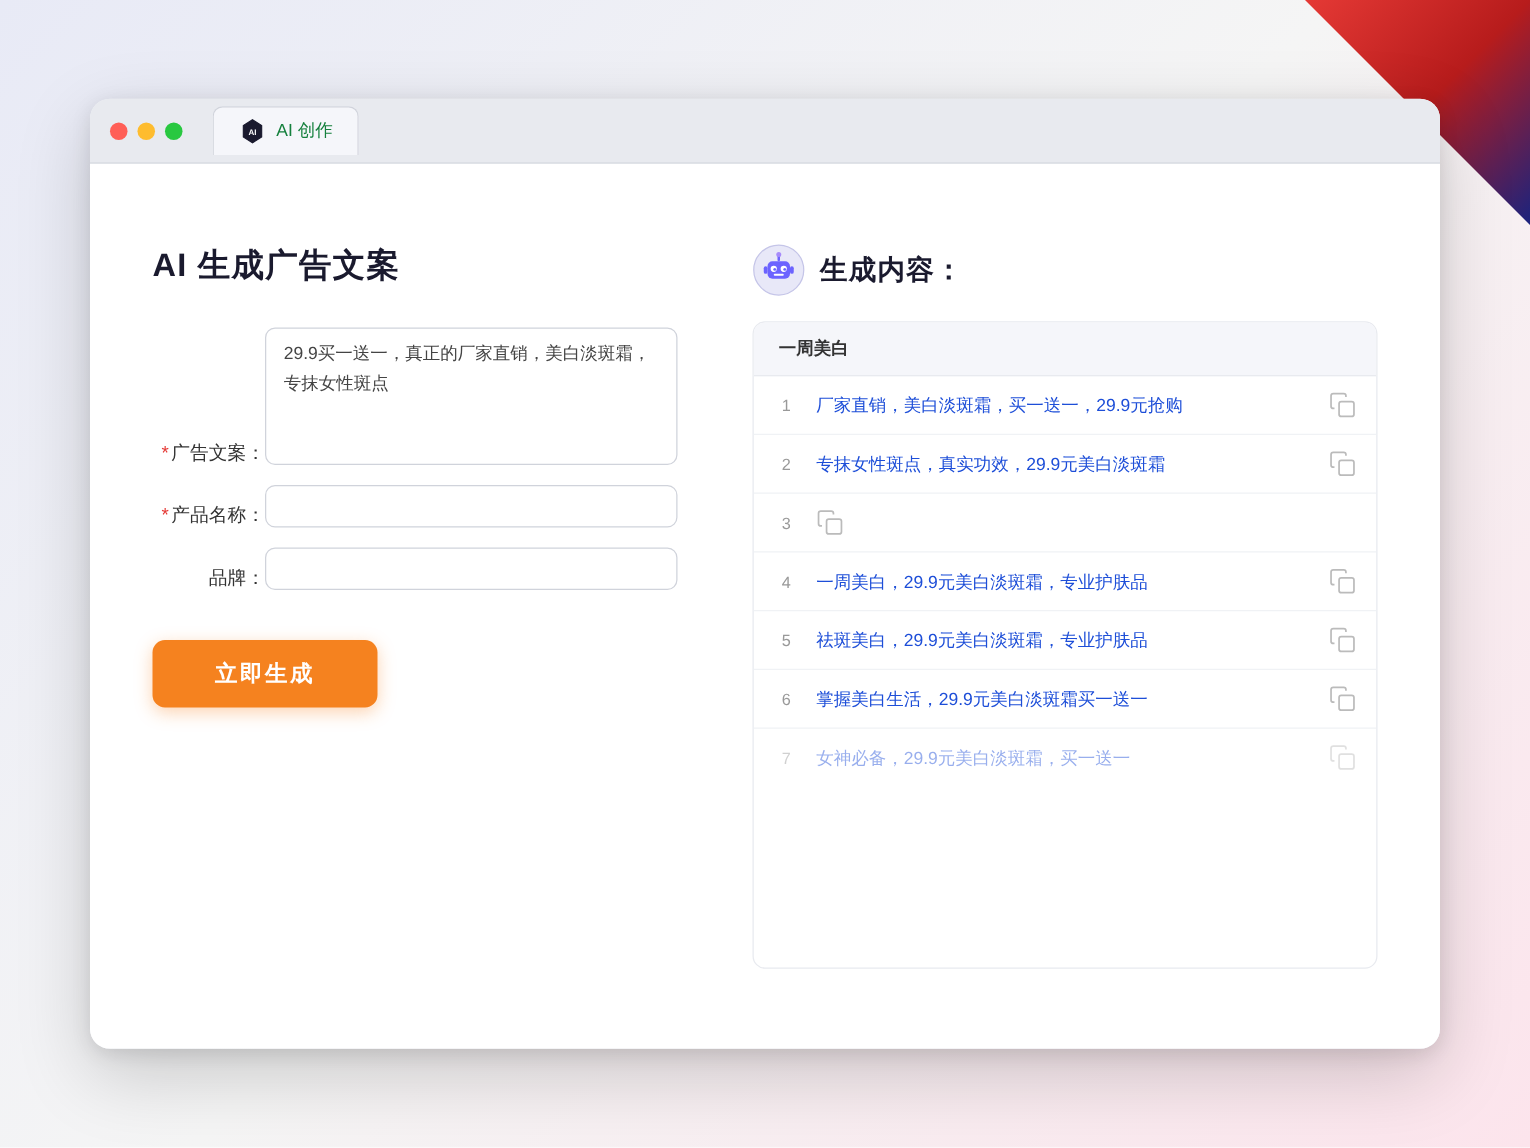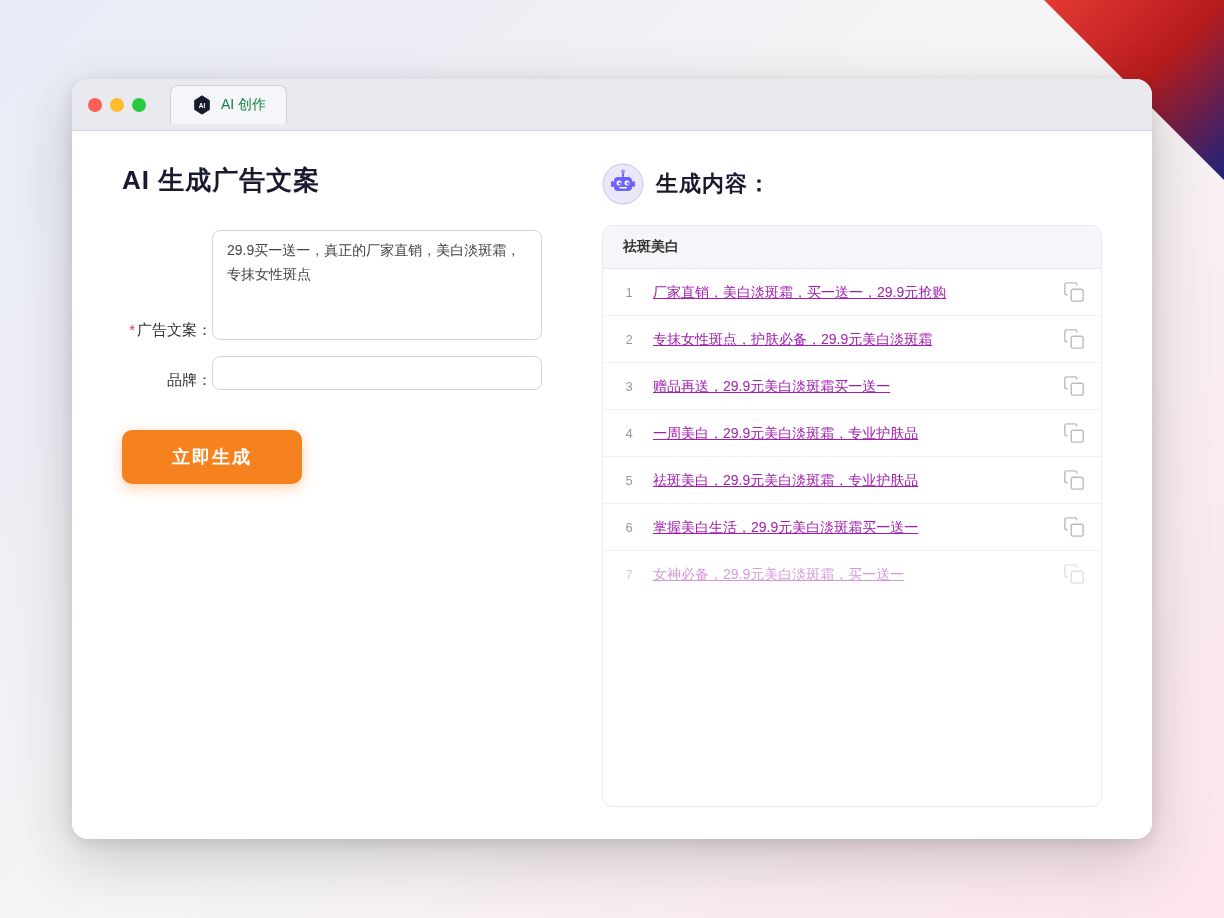--- a/index.html
+++ b/index.html
@@ -80,21 +80,21 @@
     .tab-icon {
       width: 22px;
       height: 22px;
     }
 
     
     .main-content {
       flex: 1;
       background: #ffffff;
       display: flex;
-      padding: 32px 50px;
+      padding: 64px 50px;
       gap: 60px;
       overflow: hidden;
     }
 
     
     .left-panel {
       flex: 0 0 420px;
       display: flex;
       flex-direction: column;
     }
@@ -211,23 +211,22 @@
     .row-num {
       font-size: 13px;
       color: #999;
       width: 20px;
       text-align: center;
       flex-shrink: 0;
     }
     .row-text {
       flex: 1;
       font-size: 14px;
-      color: #a21caf;
+      color: #1d4ed8;
       line-height: 1.5;
-      text-decoration: underline;
     }
     .copy-icon {
       width: 22px;
       height: 22px;
       flex-shrink: 0;
       color: #bbb;
       cursor: pointer;
     }
   </style>
 </head>
@@ -258,20 +257,26 @@
     <div class="left-panel">
       <h1 class="page-title">AI 生成广告文案</h1>
 
       <div class="form-group">
         <label class="form-label">
           <span class="required-star">*</span><span>广告文案：</span>
         </label>
         <textarea class="form-input" style="">29.9买一送一，真正的厂家直销，美白淡斑霜，专抹女性斑点</textarea>
       </div>
 
+      <div class="form-group">
+        <label class="form-label">
+          <span class="required-star">*</span><span>产品名称：</span>
+        </label>
+        <input class="form-input" type="text" style="">
+      </div>
 
       <div class="form-group">
         <label class="form-label">
           <span>品牌：</span>
         </label>
         <input class="form-input" type="text" style="">
       </div>
 
       <button class="generate-btn">立即生成</button>
     </div>
@@ -294,43 +299,42 @@
           <rect x="20" y="9" width="2" height="5" rx="1" fill="#6c63ff"></rect>
           <circle cx="21" cy="8.5" r="2" fill="#a78bfa"></circle>
 
           <rect x="9" y="18" width="3" height="6" rx="1.5" fill="#6c63ff"></rect>
           <rect x="30" y="18" width="3" height="6" rx="1.5" fill="#6c63ff"></rect>
         </svg>
         <span class="right-title">生成内容：</span>
       </div>
 
       <div class="result-table">
-        <div class="result-header">祛斑美白</div>
+        <div class="result-header">一周美白</div>
 
         <div class="result-row">
           <span class="row-num">1</span>
           <span class="row-text">厂家直销，美白淡斑霜，买一送一，29.9元抢购</span>
           <svg class="copy-icon" viewBox="0 0 24 24" fill="none" stroke="currentColor" stroke-width="1.5">
               <rect x="9" y="9" width="13" height="13" rx="2"></rect>
               <path d="M5 15H4a2 2 0 01-2-2V4a2 2 0 012-2h9a2 2 0 012 2v1"></path>
             </svg>
         </div>
 
         <div class="result-row">
           <span class="row-num">2</span>
-          <span class="row-text">专抹女性斑点，护肤必备，29.9元美白淡斑霜</span>
+          <span class="row-text">专抹女性斑点，真实功效，29.9元美白淡斑霜</span>
           <svg class="copy-icon" viewBox="0 0 24 24" fill="none" stroke="currentColor" stroke-width="1.5">
               <rect x="9" y="9" width="13" height="13" rx="2"></rect>
               <path d="M5 15H4a2 2 0 01-2-2V4a2 2 0 012-2h9a2 2 0 012 2v1"></path>
             </svg>
         </div>
 
         <div class="result-row">
           <span class="row-num">3</span>
-          <span class="row-text">赠品再送，29.9元美白淡斑霜买一送一</span>
           <svg class="copy-icon" viewBox="0 0 24 24" fill="none" stroke="currentColor" stroke-width="1.5">
               <rect x="9" y="9" width="13" height="13" rx="2"></rect>
               <path d="M5 15H4a2 2 0 01-2-2V4a2 2 0 012-2h9a2 2 0 012 2v1"></path>
             </svg>
         </div>
 
         <div class="result-row">
           <span class="row-num">4</span>
           <span class="row-text">一周美白，29.9元美白淡斑霜，专业护肤品</span>
           <svg class="copy-icon" viewBox="0 0 24 24" fill="none" stroke="currentColor" stroke-width="1.5">

